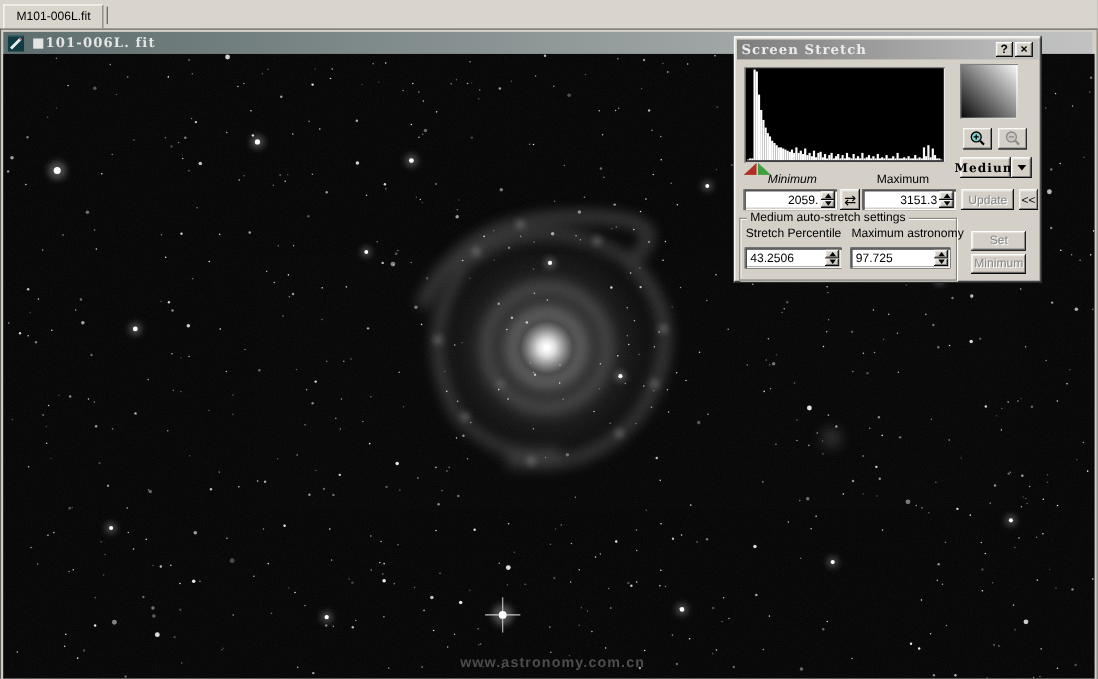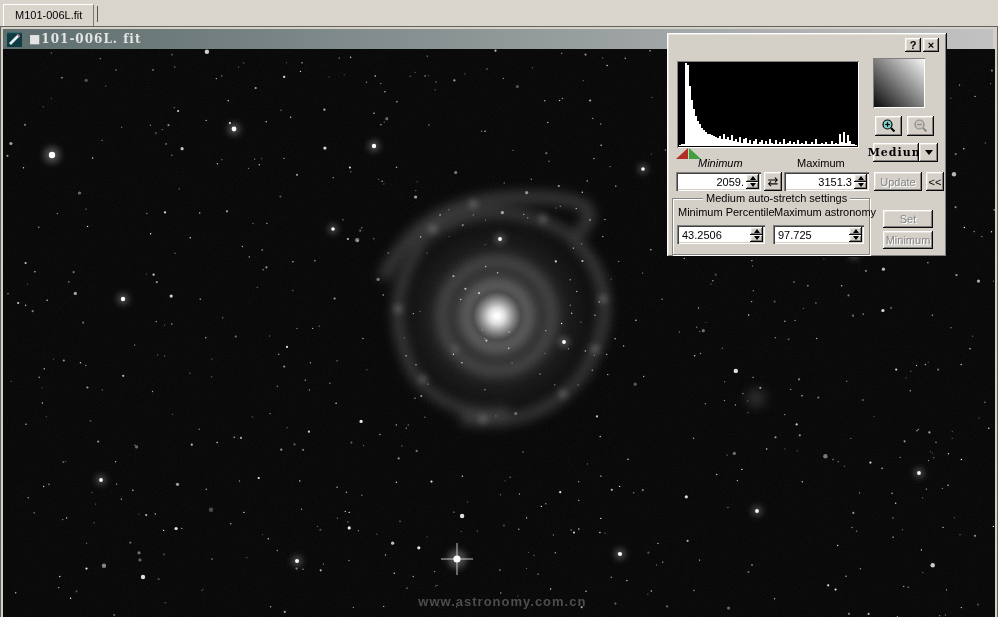--- a/index.html
+++ b/index.html
@@ -69,21 +69,21 @@
   .tri{width:0;height:0;border-left:3px solid transparent;border-right:3px solid transparent;}
   .tri.up{border-bottom:4px solid #000;}
   .tri.down{border-top:4px solid #000;}
   .combo{position:absolute;left:206px;top:110px;width:65px;height:19px;}
   .combo-text{position:absolute;left:0;top:0;width:46px;height:19px;
        font-family:"DejaVu Serif",serif;font-weight:bold;font-size:11px;letter-spacing:1px;}
   .combo-arrow{position:absolute;left:46px;top:0;width:19px;height:19px;}
   .group{position:absolute;left:5px;top:165px;width:196px;height:55px;
        border:1px solid #87877f;box-shadow:inset 1px 1px 0 #fff,1px 1px 0 #fff;}
   .group-title{position:absolute;left:6px;top:-7px;background:var(--c-chrome,#d4d0c8);
-       padding:0 3px;font-size:11px;white-space:nowrap;margin-left:24px;}
+       padding:0 3px;font-size:11px;white-space:nowrap;}
 </style>
 </head>
 <body>
 
 <div class="screen">
 
   <div class="tabstrip">
     <div class="tab">
       <span>M101-006L.fit</span>
     </div>
@@ -895,20 +895,23 @@
             <circle cx="640" cy="120" r="4.680000000000001" opacity="0.28" filter="url(#b3)"></circle>
             <circle cx="640" cy="120" r="1.8"></circle>
           </g>
         <rect x="0" y="0" width="992" height="568" filter="url(#grain)" opacity="0.07"></rect>
       </svg>
       <div class="watermark">www.astronomy.com.cn</div>
     </div>
   </div>
 
   <div class="dialog raised">
+    <div class="dlg-titlebar">
+      <span class="dlg-title">Screen Stretch</span>
+    </div>
     <div class="cap-btn btn raised" style="left:238px;">?</div>
     <div class="cap-btn btn raised" style="left:256px;">×</div>
 
     <div class="hist">
       <div class="hist-bars" id="hist-bars">
           <div class="hbar" style="height: 1px;"></div>
           <div class="hbar" style="height: 2px;"></div>
           <div class="hbar" style="height: 2px;"></div>
           <div class="hbar" style="height: 83px;"></div>
           <div class="hbar" style="height: 81px;"></div>
@@ -1055,21 +1058,21 @@
       <div class="combo-arrow btn raised">
         <span class="tri down" style="border-left-width:4px;border-right-width:4px;border-top-width:5px;"></span>
       </div>
     </div>
 
     <div class="btn raised disabled" style="position:absolute;left:207px;top:139px;width:48px;height:19px;">Update</div>
     <div class="btn raised" style="position:absolute;left:259px;top:139px;width:18px;height:19px;">&lt;&lt;</div>
 
     <div class="group">
       <div class="group-title">Medium auto-stretch settings</div>
-      <div class="lbl" style="left:5px;top:7px;">Minimum Percentile</div>
+      <div class="lbl" style="left:5px;top:7px;">Stretch Percentile</div>
       <div class="lbl" style="left:101px;top:7px;">Maximum astronomy</div>
       <div class="edit-wrap sunken" style="left:4px;top:26px;width:88px;">
         <input class="left" value="43.2506" style="">
         <div class="spin">
           <div class="raised">
               <span class="tri up"></span>
             </div>
           <div class="raised">
               <span class="tri down"></span>
             </div>

